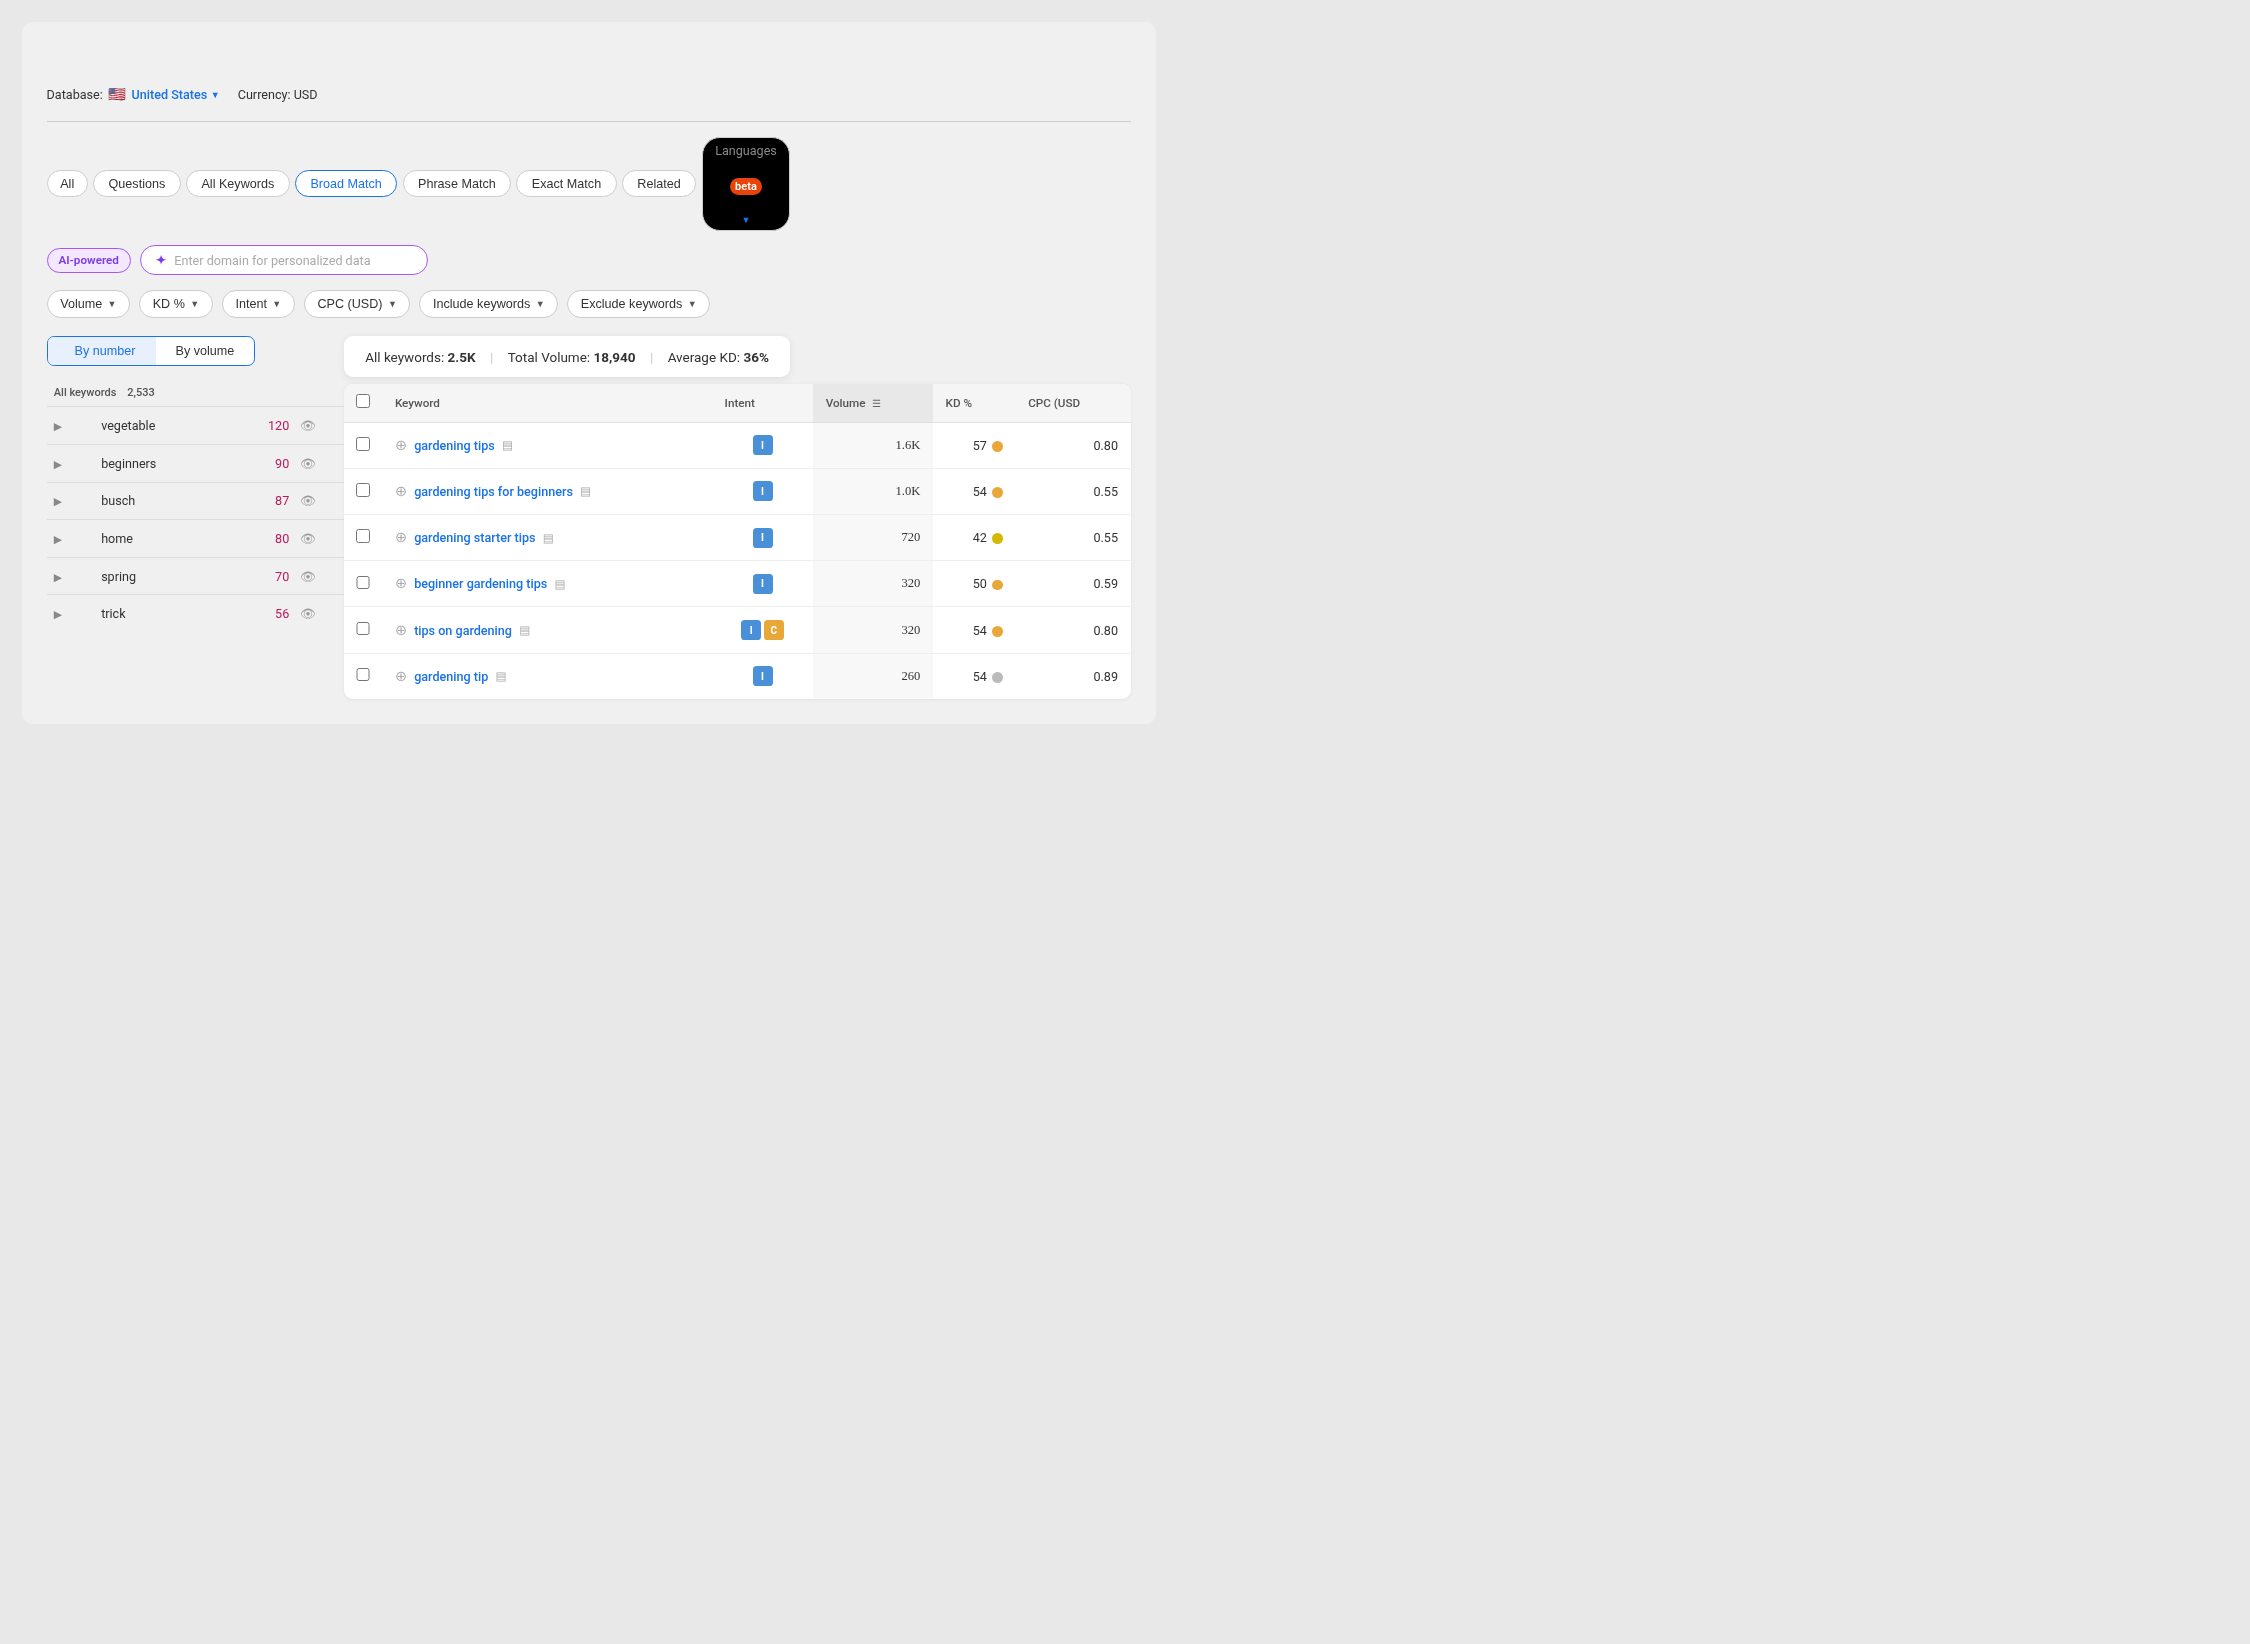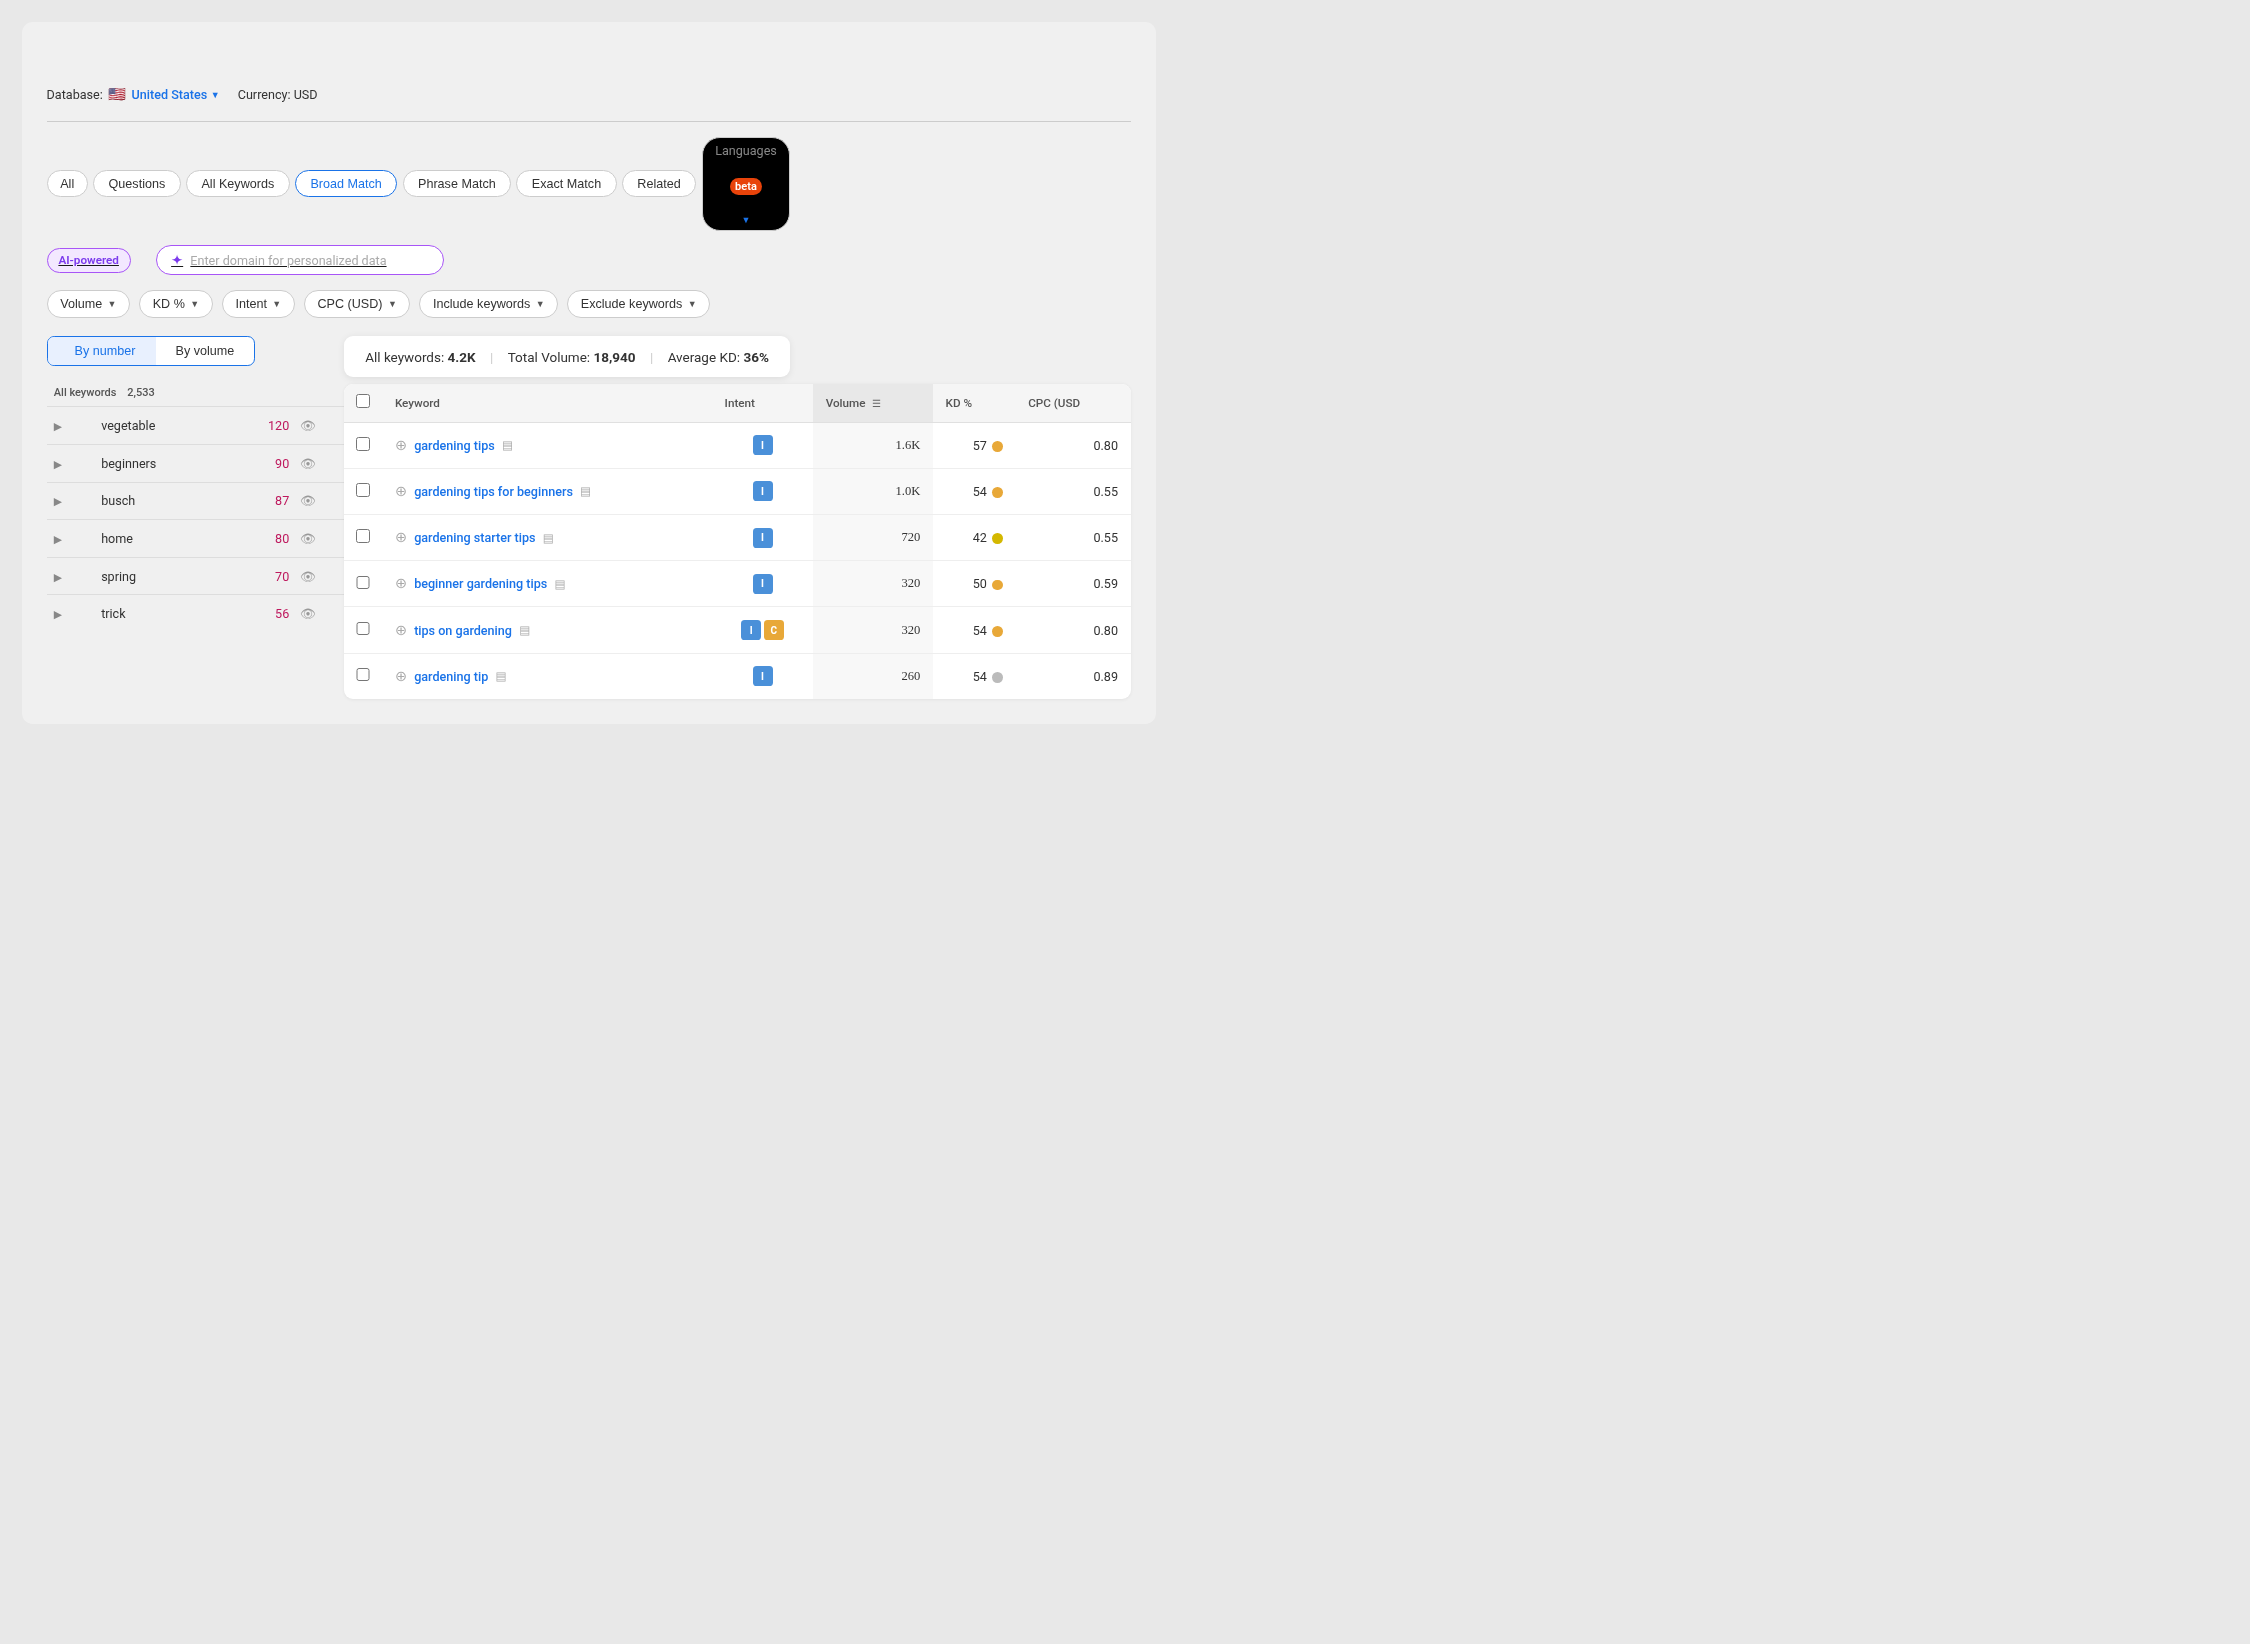--- a/index.html
+++ b/index.html
@@ -102,23 +102,22 @@
       background: #e8430a;
       color: #fff;
       font-size: 11px;
       padding: 1.8px 5.4px;
       border-radius: 9px;
       font-weight: 600;
     }
     .ai-row {
       display: flex;
       align-items: center;
-      gap: 25px;
+      gap: 9px;
       margin-bottom: 14.4px;
-      text-decoration: underline;
     }
     .ai-badge {
       background: #f3e8ff;
       color: #7c3aed;
       border: 1.4px solid #a855f7;
       border-radius: 14.4px;
       padding: 4.5px 10.8px;
       font-size: 11.7px;
       font-weight: 600;
     }
@@ -519,21 +518,21 @@
     <td class="kw-count">56</td>
     <td><span class="eye-icon">👁</span></td>
   </tr>
           </tbody>
       </table>
     </div>
 
     <div class="right-section">
 
       <div class="summary-bar">
-        <span>All keywords: <strong>4.2K</strong></span>
+        <span>All keywords: <strong>2.5K</strong></span>
         <span class="sep">|</span>
         <span>Total Volume: <strong>18,940</strong></span>
         <span class="sep">|</span>
         <span>Average KD: <strong>36%</strong></span>
       </div>
 
       <div class="main-table-wrapper">
         <table class="main-table">
           <thead>
             <tr>

